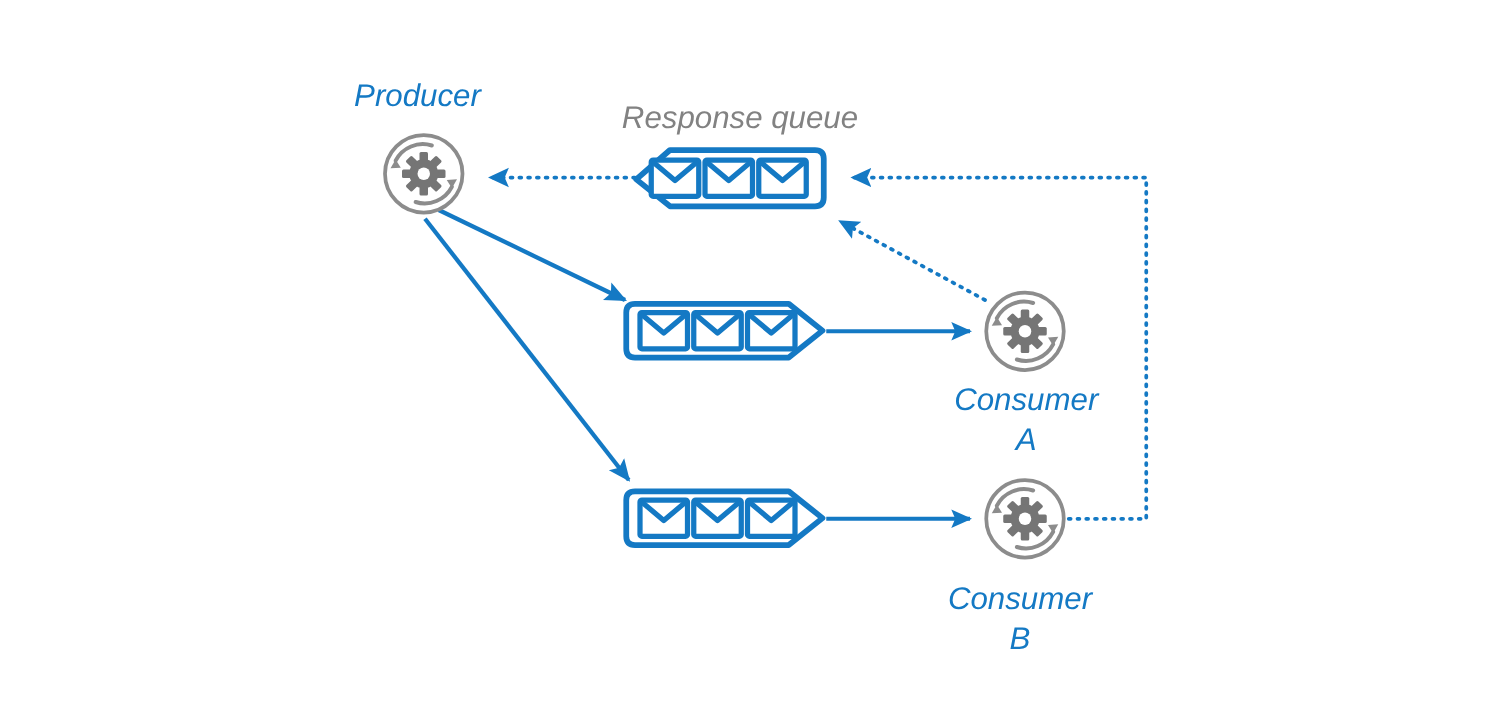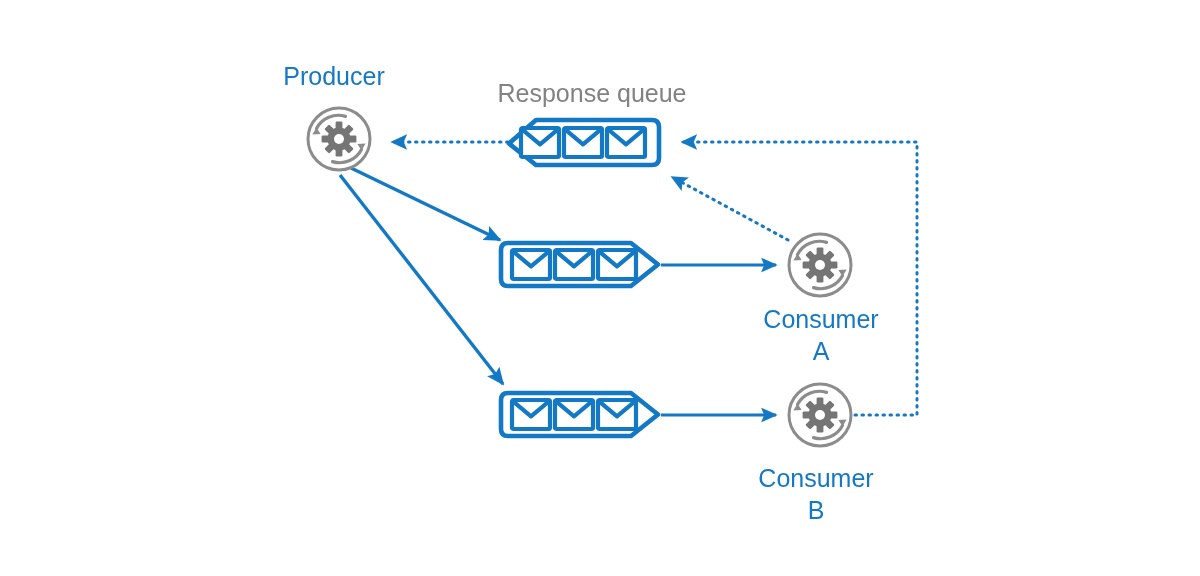--- a/index.html
+++ b/index.html
@@ -12,20 +12,21 @@
     font-family: "Liberation Sans", sans-serif;
     width: 1200px;
     height: 576px;
     overflow: hidden;
   }
   #canvas {
     position: relative;
     width: 1200px;
     height: 516px;
     background: #ffffff;
+    font-style: italic;
   }
   #diagram-svg {
     position: absolute;
     top: 0;
     left: 0;
     width: 1200px;
     height: 576px;
     display: block;
   }
   .label-text {

